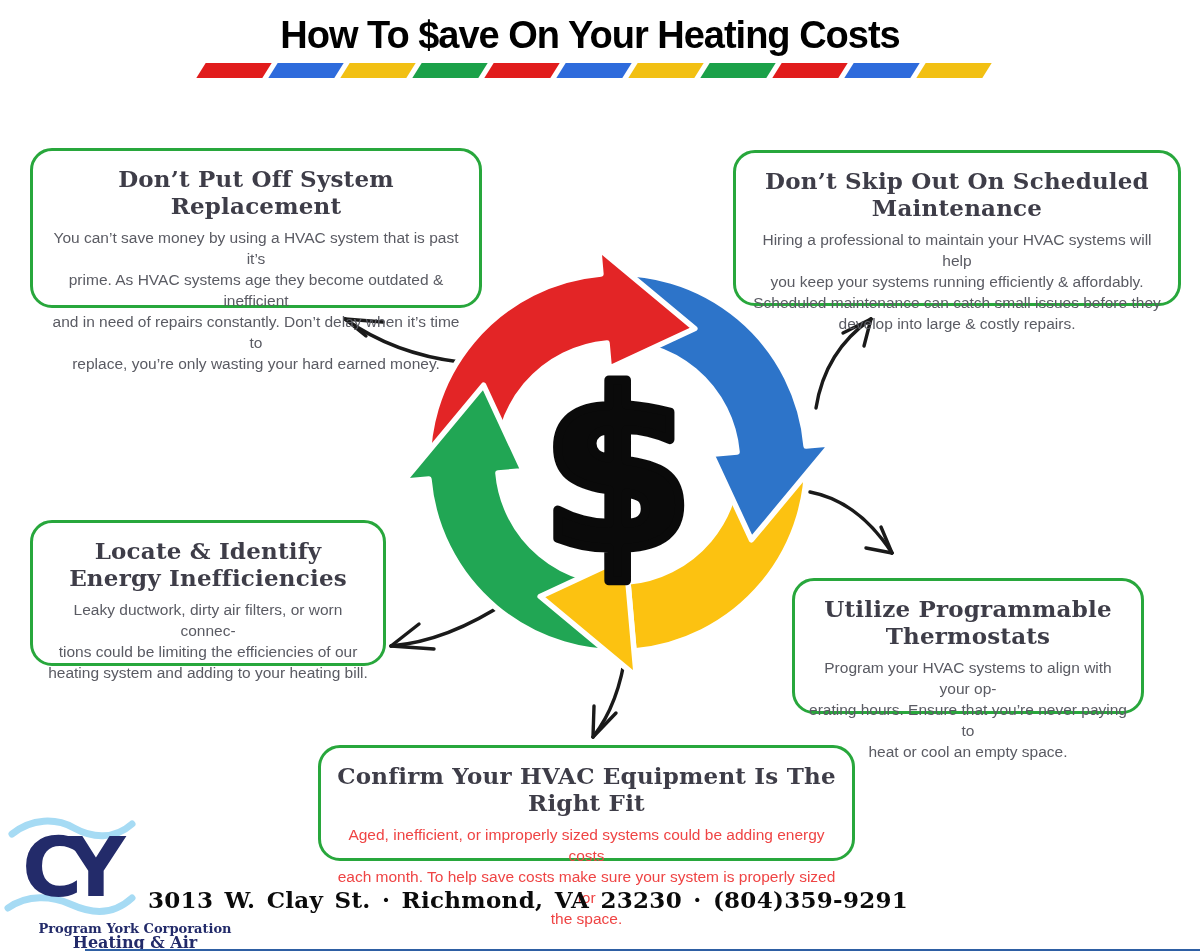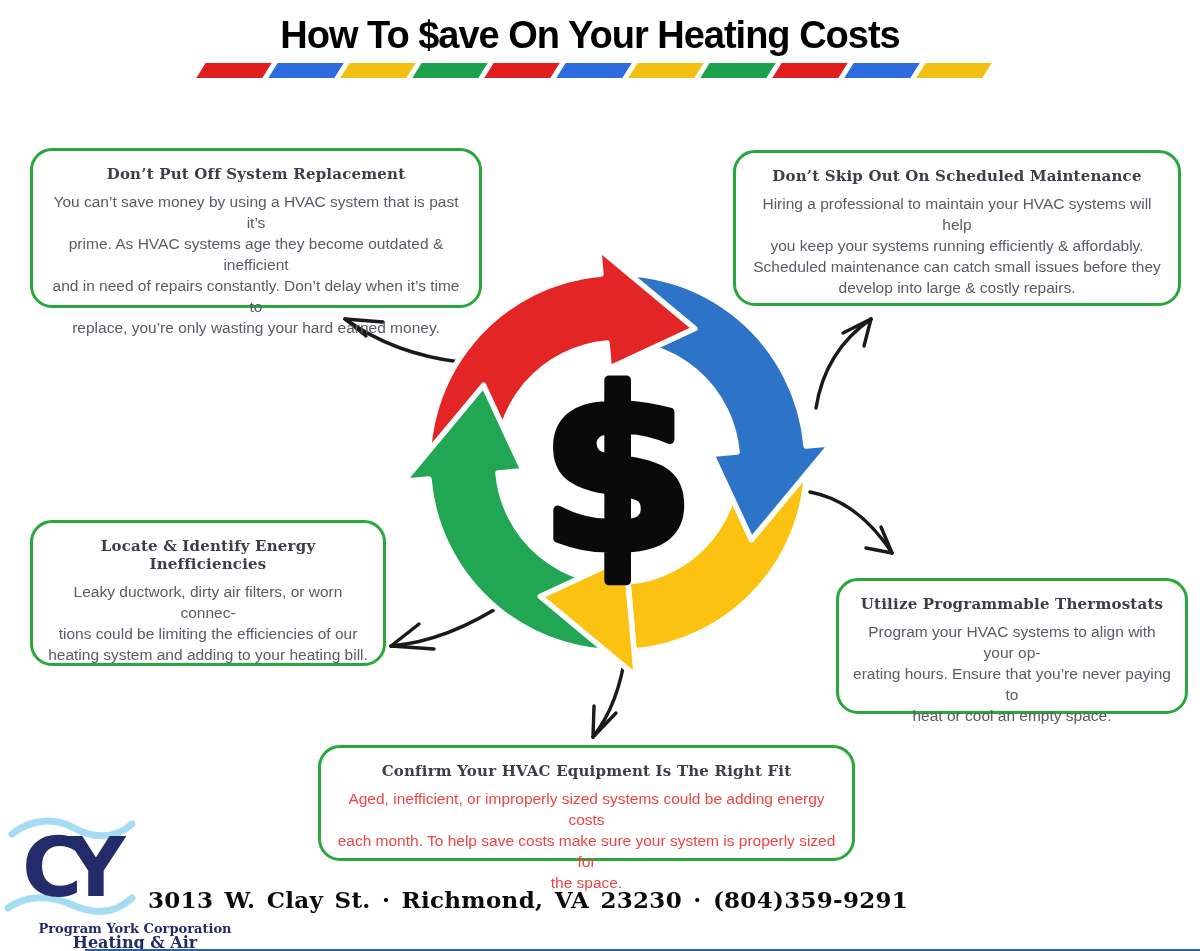--- a/index.html
+++ b/index.html
@@ -9,28 +9,28 @@
   
   .main-title{position:absolute;top:14px;left:0;width:1180px;text-align:center;
               font-family:"Liberation Sans", sans-serif;font-weight:bold;
               font-size:38px;letter-spacing:-1px;color:#000;}
   .divider{position:absolute;left:201px;top:63px;display:flex;gap:6px;}
   .divider .stripe{width:66px;height:15px;transform:skewX(-32deg);}
 
   
   .info-box{position:absolute;background:#fff;border:3px solid var(--green-border);
             border-radius:22px;box-sizing:border-box;text-align:center;padding:10px 14px;}
-  .box-title{font-family:"DejaVu Serif", serif;font-weight:bold;font-size:15px;
+  .box-title{font-family:"DejaVu Serif", serif;font-weight:bold;font-size:23px;
              color:var(--box-title);margin:4px 0 8px 0;letter-spacing:.2px;}
   .box-body{font-size:15.5px;line-height:21px;color:var(--box-body);white-space:pre-line;}
 
   .box-replacement{left:30px;top:148px;width:452px;height:160px;}
   .box-maintenance{left:733px;top:150px;width:448px;height:156px;}
   .box-inefficiencies{left:30px;top:520px;width:356px;height:146px;}
-  .box-thermostats{left:836px;top:578px;width:352px;height:136px;}
+  .box-thermostats{left:792px;top:578px;width:352px;height:136px;}
   .box-rightfit{left:318px;top:745px;width:537px;height:116px;text-align:center;}
   .box-rightfit .box-body{color:#ef4444;}
 
   
   .cycle-svg{position:absolute;left:390px;top:235px;}
   .cycle-svg path{stroke:#ffffff;stroke-width:3;stroke-linejoin:round;}
   .dollar-text{font-family:"DejaVu Sans", sans-serif;font-weight:bold;
                stroke-linejoin:round;}
 
   

